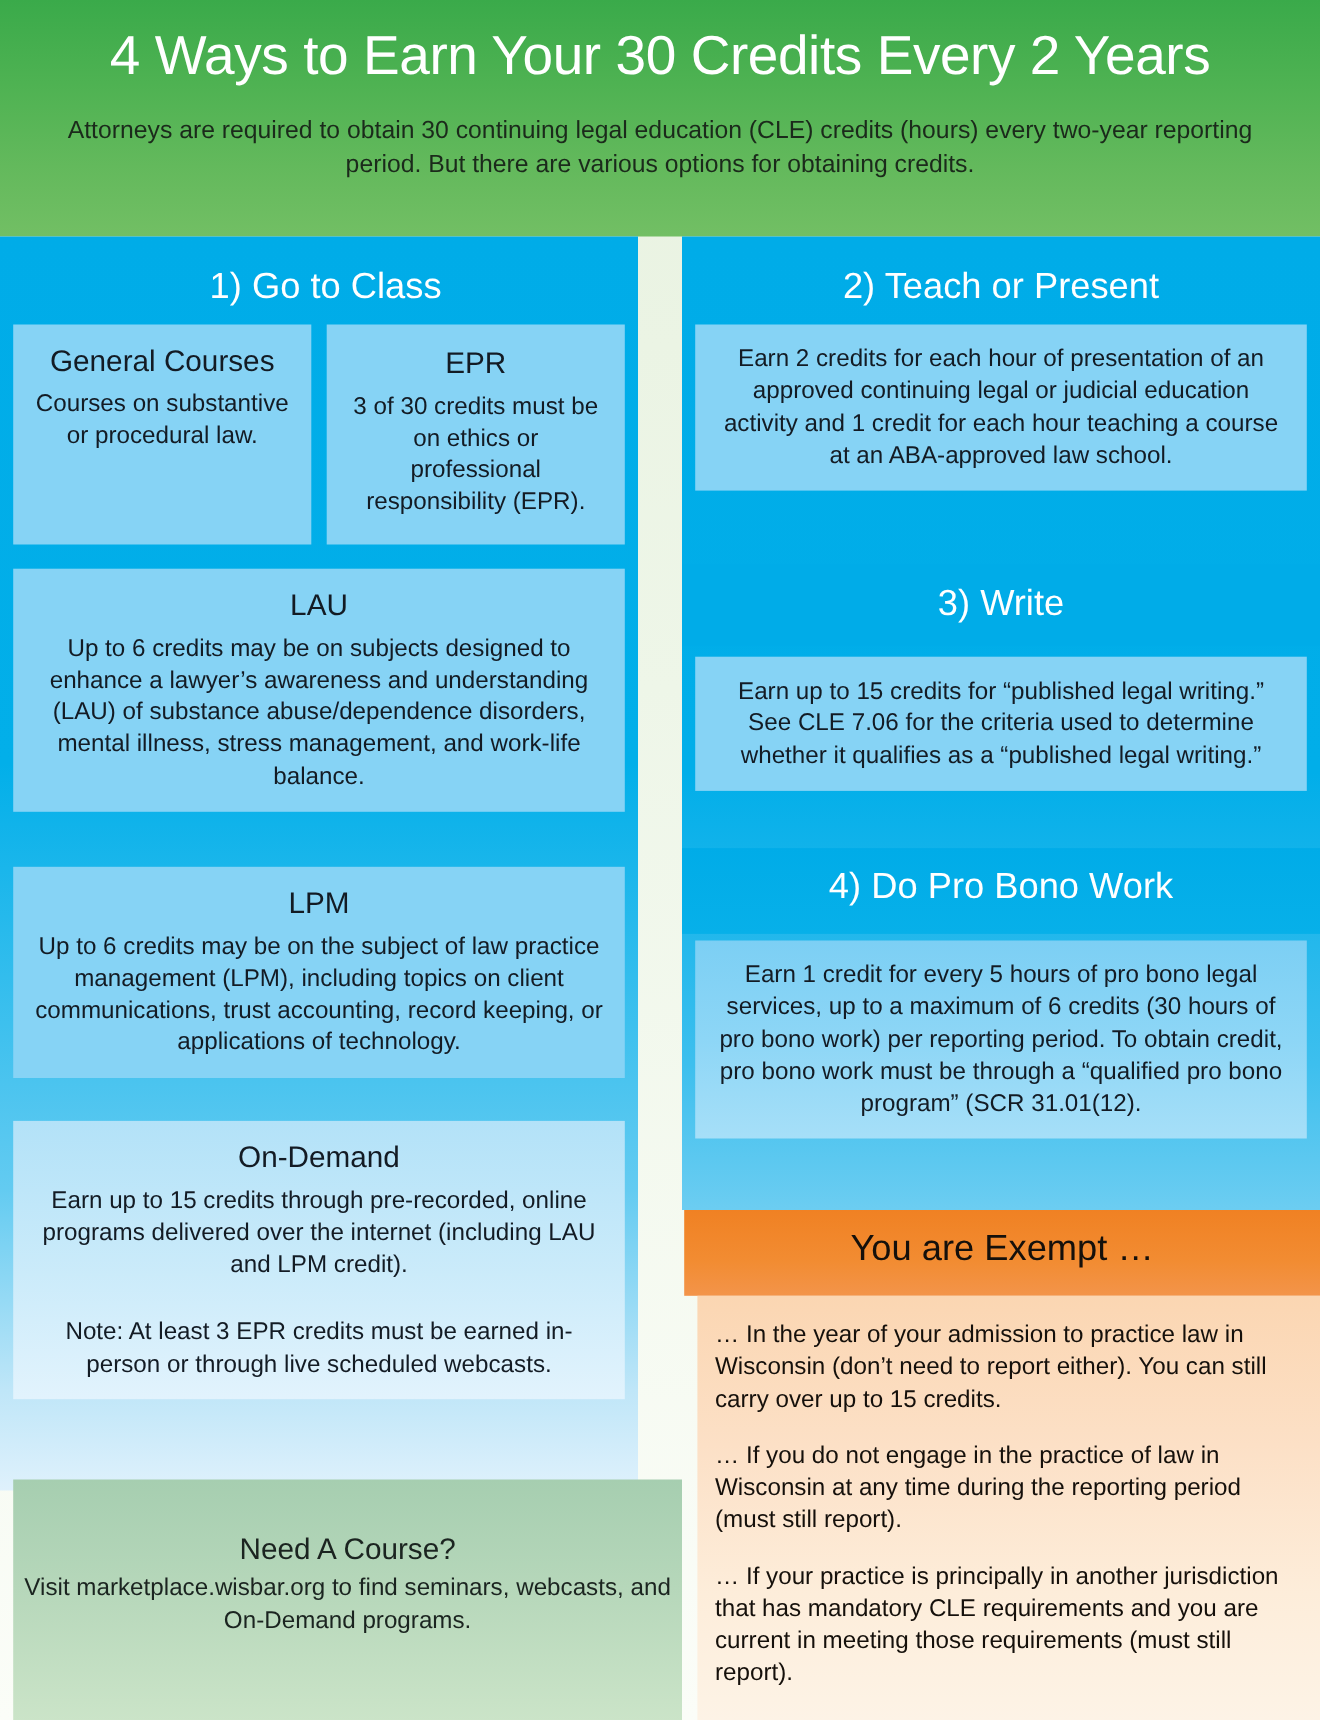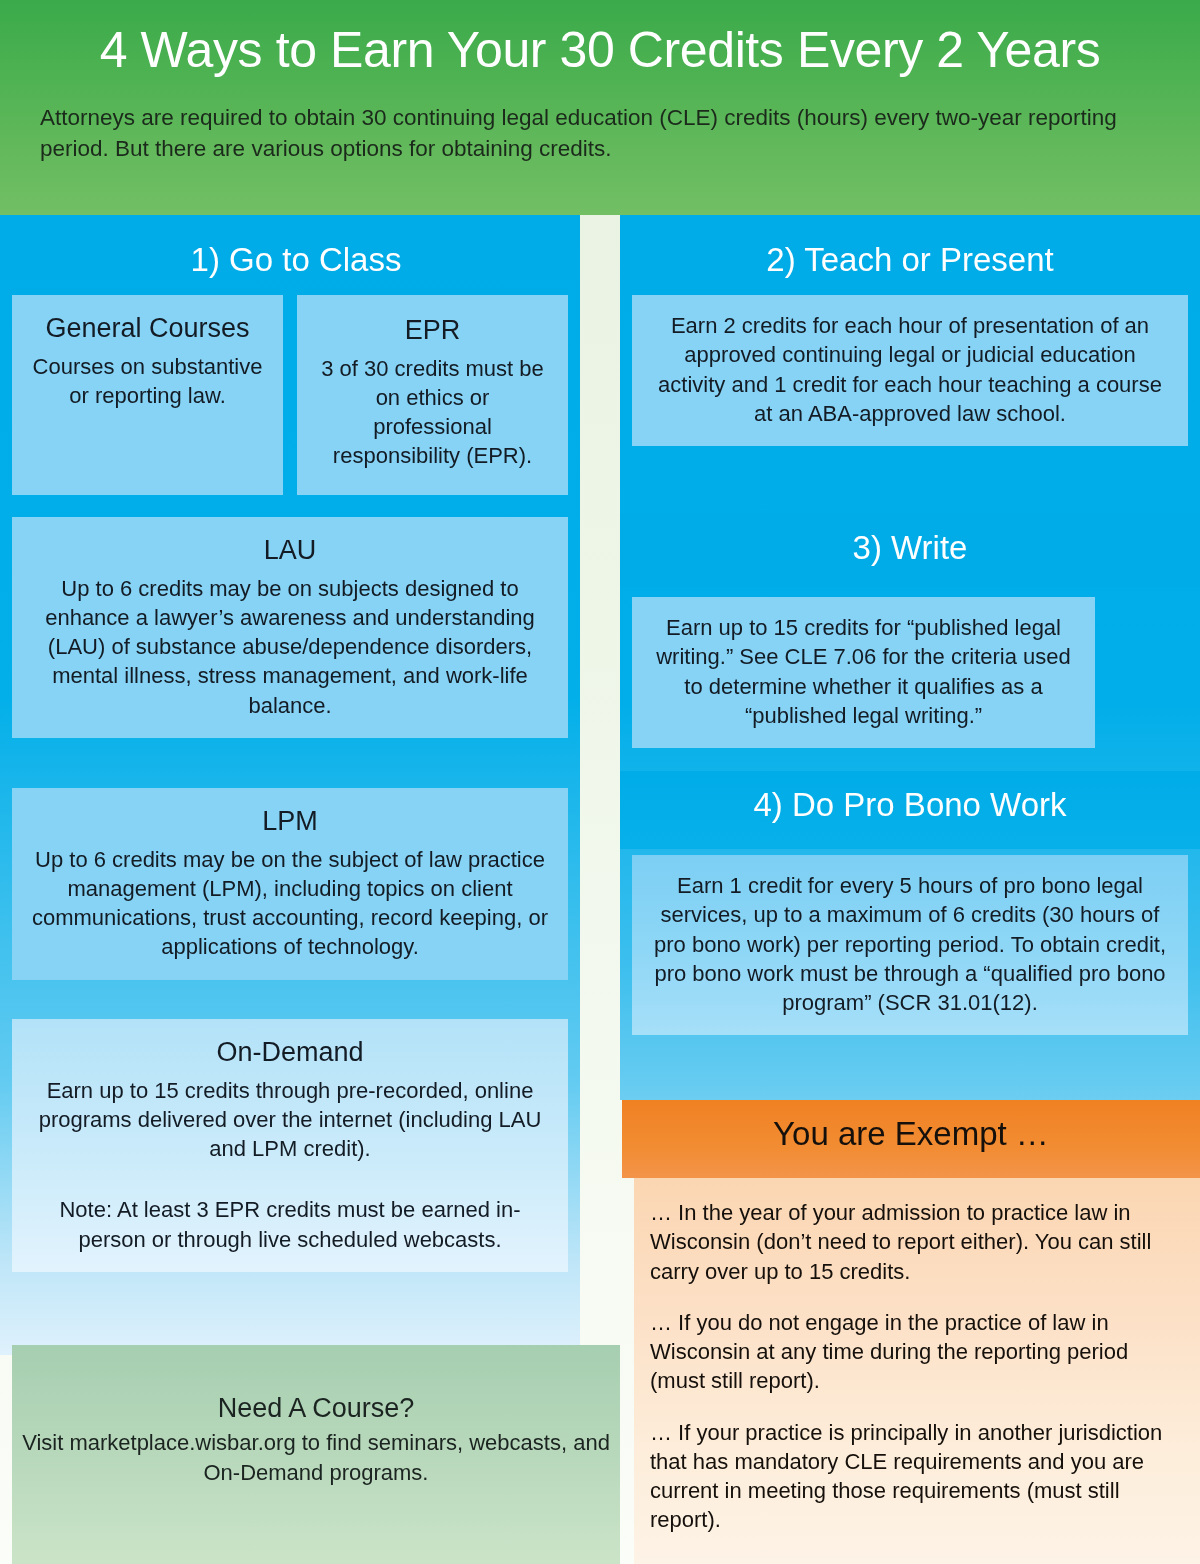--- a/index.html
+++ b/index.html
@@ -42,21 +42,21 @@
     letter-spacing: -0.4px;
     line-height: 1.15;
   }
 
   .header-sub {
     margin: 22px auto 0;
     width: 1120px;
     color: #1b2a1b;
     font-size: 22.5px;
     font-weight: 400;
-    text-align: left;
+    text-align: center;
     line-height: 1.42;
   }
 
   
   .col {
     position: absolute;
     top: 215px;
   }
 
   .col-left {
@@ -138,21 +138,21 @@
   
   .rc-head2 { position: absolute; left: 620px; top: 243px; width: 580px; }
   .card-teach { position: absolute; left: 632px; top: 295px; width: 556px; }
 
   .rc-band3 {
     position: absolute; left: 620px; top: 513px;
     width: 580px; height: 74px;
     background: #00ace8;
   }
   .rc-head3 { position: absolute; left: 620px; top: 531px; width: 580px; }
-  .card-write { position: absolute; left: 632px; top: 597px; width: 463px; }
+  .card-write { position: absolute; left: 632px; top: 597px; width: 556px; }
 
   .rc-band4 {
     position: absolute; left: 620px; top: 771px;
     width: 580px; height: 78px;
     background: linear-gradient(180deg, #00ace8 0%, #07b0e9 100%);
   }
   .rc-head4 { position: absolute; left: 620px; top: 788px; width: 580px; }
   .card-probono {
     position: absolute; left: 632px; top: 855px; width: 556px;
     background: linear-gradient(180deg, #7ccff4 0%, #8dd6f6 50%, #a6dff8 100%);
@@ -201,21 +201,21 @@
     <p class="header-sub">Attorneys are required to obtain 30 continuing legal education (CLE) credits (hours) every two-year reporting period. But there are various options for obtaining credits.</p>
   </div>
 
   <div class="col col-left"></div>
 
   <div class="sec-head lc-head">1) Go to Class</div>
 
   <div class="duo">
     <div class="card general">
       <div class="card-title">General Courses</div>
-      <div class="card-body">Courses on substantive or reporting law.</div>
+      <div class="card-body">Courses on substantive or procedural law.</div>
     </div>
     <div class="card epr">
       <div class="card-title">EPR</div>
       <div class="card-body">3 of 30 credits must be on ethics or professional responsibility (EPR).</div>
     </div>
   </div>
 
   <div class="card card-lau">
     <div class="card-title">LAU</div>
     <div class="card-body">Up to 6 credits may be on subjects designed to enhance a lawyer’s awareness and understanding (LAU) of substance abuse/dependence disorders, mental illness, stress management, and work-life balance.</div>

